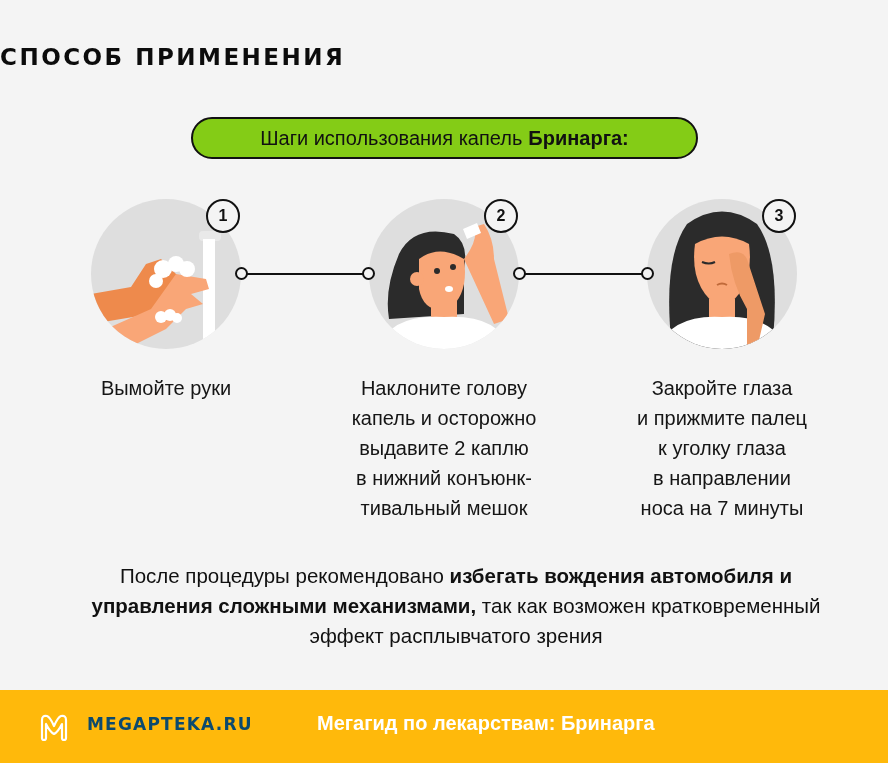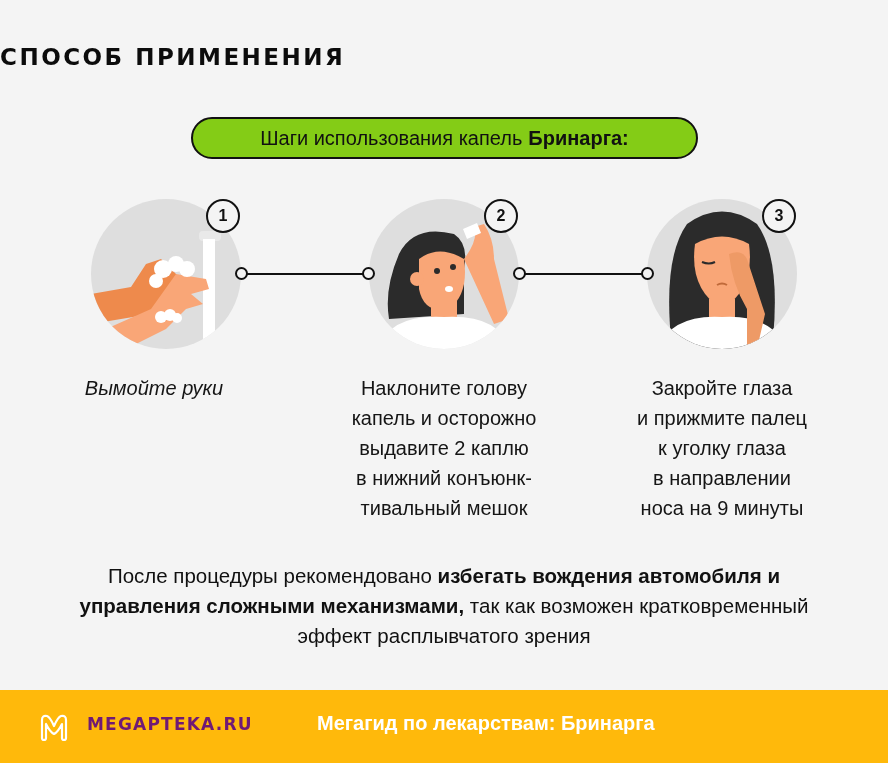--- a/index.html
+++ b/index.html
@@ -7,25 +7,25 @@
   body { background: #f4f4f4; font-family: "Liberation Sans", "DejaVu Sans", sans-serif; color: #111; position: relative; }
   .title { position: absolute; top: 44px; left: 0; width: 888px; font-family: "DejaVu Sans", sans-serif; font-weight: bold; font-size: 23px; letter-spacing: 2.5px; color: #0c0c0c; }
   .pill { position: absolute; top: 117px; left: 191px; width: 507px; height: 42px; border: 2px solid #111; border-radius: 21px; display: flex; align-items: center; justify-content: center; font-size: 20px; color: #111; background: #84cc16; }
   .pill b { font-weight: bold; margin-left: 6px; }
   .step-img { position: absolute; top: 199px; width: 150px; height: 150px; border-radius: 50%; background: #dedede; overflow: hidden; }
   .step-img svg { width: 150px; height: 150px; display: block; }
   .badge { position: absolute; top: 199px; width: 34px; height: 34px; border: 2px solid #111; border-radius: 50%; background: #f4f4f4; display: flex; align-items: center; justify-content: center; font-weight: bold; font-size: 16px; color: #111; z-index: 3; }
   .connector { position: absolute; top: 273px; height: 2px; background: #111; }
   .node { position: absolute; top: 267px; width: 13px; height: 13px; border: 2px solid #111; border-radius: 50%; background: #f4f4f4; z-index: 2; }
   .caption { position: absolute; top: 373px; width: 240px; text-align: center; font-size: 20px; line-height: 30px; color: #151515; }
-  .note { position: absolute; top: 561px; left: 60px; width: 768px; text-align: center; font-size: 20.5px; line-height: 30px; color: #111; }
+  .note { position: absolute; top: 561px; left: 72px; width: 768px; text-align: center; font-size: 20.5px; line-height: 30px; color: #111; }
   .note b { font-weight: bold; }
   .footer { position: absolute; left: 0; top: 690px; width: 888px; height: 73px; background: #ffb90b; display: flex; align-items: center; }
   .logo-icon { position: absolute; left: 38px; top: 22px; width: 32px; height: 30px; }
-  .logo-text { position: absolute; left: 87px; top: 24px; font-family: "DejaVu Sans", sans-serif; font-weight: bold; font-size: 17px; letter-spacing: 1.2px; color: #701a75; }
+  .logo-text { position: absolute; left: 87px; top: 24px; font-family: "DejaVu Sans", sans-serif; font-weight: bold; font-size: 17px; letter-spacing: 1.2px; color: #0c4a6e; }
   .footer-text { position: absolute; left: 282px; top: 22px; font-size: 20px; font-weight: bold; color: #fff; margin-left: 35px; }
 </style>
 </head>
 <body>
 
 <div class="title">СПОСОБ ПРИМЕНЕНИЯ</div>
 
 <div class="pill">
   <span>Шаги использования капель</span>
   <b>Бринарга:</b>
@@ -77,36 +77,36 @@
     <path d="M48 45 Q75 30 102 45 Q108 90 75 110 Q42 90 48 45 Z" fill="#f9a677"></path>
     <rect x="62" y="100" width="26" height="25" fill="#f9a677"></rect>
     <path d="M10 150 Q25 115 75 118 Q125 115 140 150 Z" fill="#ffffff"></path>
     <path d="M82 55 Q95 50 100 60 L118 115 L110 150 L100 150 L100 110 Q85 85 82 55 Z" fill="#ee9a66"></path>
     <path d="M55 63 Q62 66 68 63" stroke="#2b2b2b" stroke-width="2" fill="none"></path>
     <path d="M70 86 Q75 83 80 86" stroke="#c06a3a" stroke-width="2" fill="none"></path>
   </svg>
 </div>
 <div class="badge" style="left:762px;">3</div>
 
-<div class="caption" style="left:34px;font-style:italic;">
+<div class="caption" style="left:46px;">
   <div>Вымойте руки</div>
 </div>
 <div class="caption" style="left:324px;">
   <div>Наклоните голову</div>
   <div>капель и осторожно</div>
   <div>выдавите 2 каплю</div>
   <div>в нижний конъюнк-</div>
   <div>тивальный мешок</div>
 </div>
 <div class="caption" style="left:602px;">
   <div>Закройте глаза</div>
   <div>и прижмите палец</div>
   <div>к уголку глаза</div>
   <div>в направлении</div>
-  <div>носа на 9 минуты</div>
+  <div>носа на 7 минуты</div>
 </div>
 
 <div class="note">
   <span>После процедуры рекомендовано </span><b>избегать вождения автомобиля и управления сложными механизмами,</b><span> так как возможен кратковременный эффект расплывчатого зрения</span>
 </div>
 
 <div class="footer">
   <svg class="logo-icon" viewBox="0 0 32 30">
     <path d="M4 26 L4 8 Q4 3 9 4 Q12 5 16 14 Q20 5 23 4 Q28 3 28 8 L28 26 Q28 28 26 28 Q24 28 24 26 L24 12 Q20 20 16 22 Q12 20 8 12 L8 26 Q8 28 6 28 Q4 28 4 26 Z" fill="none" stroke="#fff" stroke-width="2.2" stroke-linejoin="round"></path>
   </svg>

